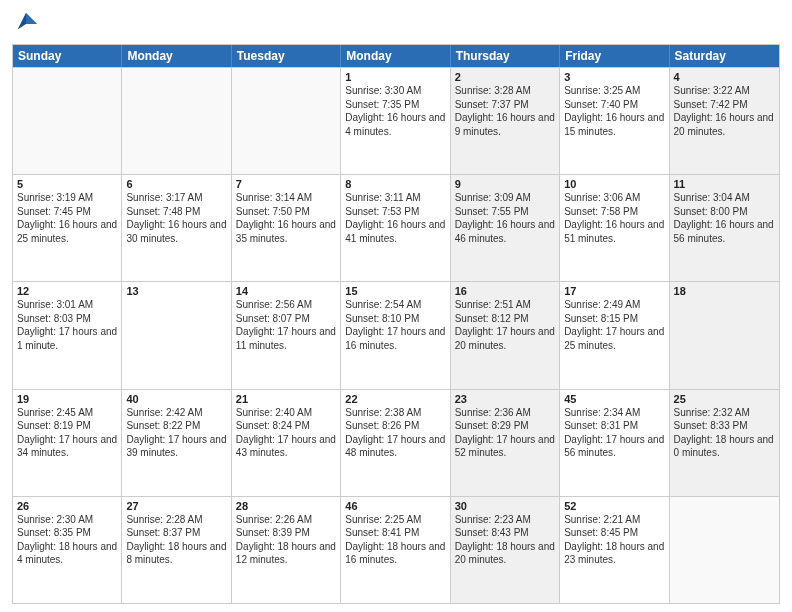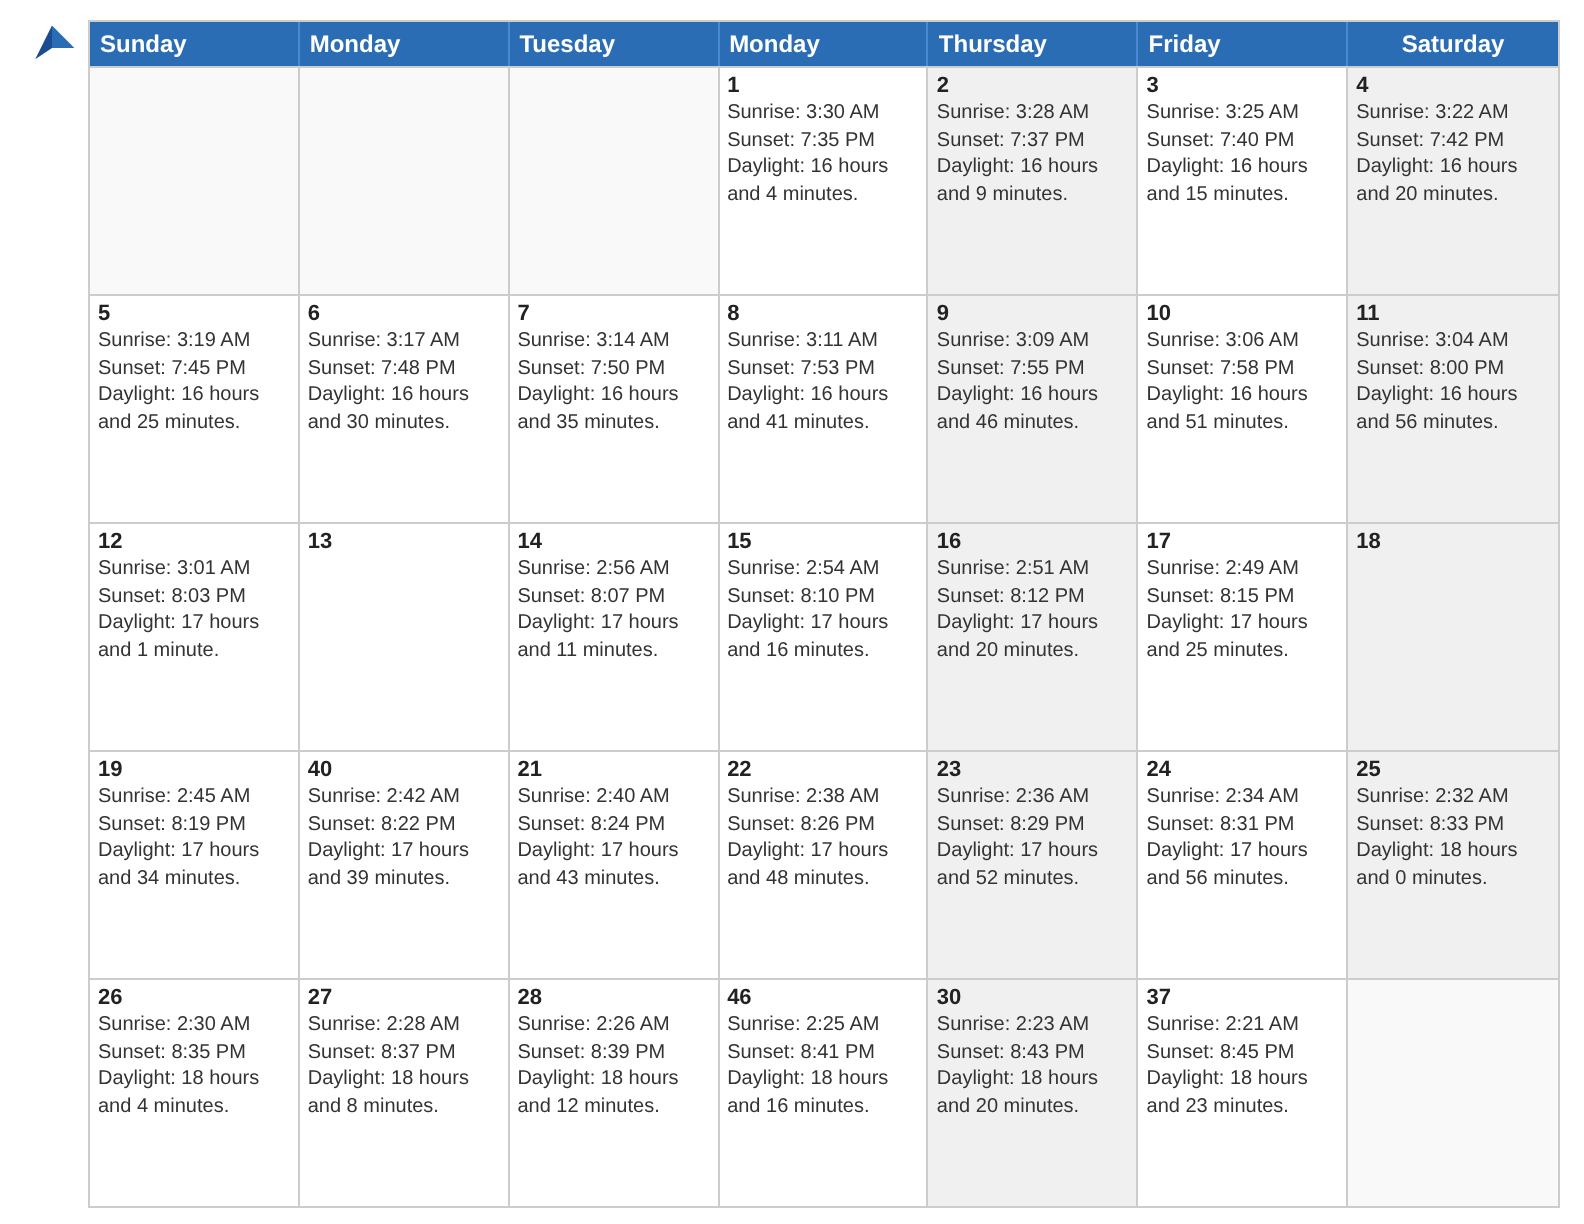--- a/index.html
+++ b/index.html
@@ -8,21 +8,21 @@
       background: #fff;
       width: 792px;
       height: 612px;
       overflow: hidden;
     }
     .container {
       width: 792px;
       height: 612px;
       padding: 10px 12px 8px 12px;
       display: flex;
-      flex-direction: row;
+      flex-direction: column;
     }
     .header {
       display: flex;
       justify-content: space-between;
       align-items: flex-start;
       margin-bottom: 6px;
     }
     .logo {
       display: flex;
       align-items: center;
@@ -71,21 +71,21 @@
       background: #2a6db5;
     }
     .cal-header-cell {
       color: #fff;
       font-size: 12px;
       font-weight: bold;
       padding: 4px 5px;
       text-align: left;
       border-right: 1px solid #4a8ad0;
     }
-    .cal-header-cell:last-child { border-right: none; text-align: center; }
+    .cal-header-cell:last-child { border-right: none; }
     .cal-body {
       flex: 1;
       display: flex;
       flex-direction: column;
     }
     .cal-row {
       display: grid;
       grid-template-columns: repeat(7, 1fr);
       flex: 1;
       border-top: 1px solid #ccc;
@@ -240,21 +240,21 @@
           </div>
           <div class="cal-cell">
             <div class="day-num">22</div>
             <div class="cell-info">Sunrise: 2:38 AM<br>Sunset: 8:26 PM<br>Daylight: 17 hours and 48 minutes.</div>
           </div>
           <div class="cal-cell shaded">
             <div class="day-num">23</div>
             <div class="cell-info">Sunrise: 2:36 AM<br>Sunset: 8:29 PM<br>Daylight: 17 hours and 52 minutes.</div>
           </div>
           <div class="cal-cell">
-            <div class="day-num">24</div>
+            <div class="day-num">45</div>
             <div class="cell-info">Sunrise: 2:34 AM<br>Sunset: 8:31 PM<br>Daylight: 17 hours and 56 minutes.</div>
           </div>
           <div class="cal-cell shaded">
             <div class="day-num">25</div>
             <div class="cell-info">Sunrise: 2:32 AM<br>Sunset: 8:33 PM<br>Daylight: 18 hours and 0 minutes.</div>
           </div>
         </div>
         <div class="cal-row">
           <div class="cal-cell">
             <div class="day-num">26</div>
@@ -270,20 +270,20 @@
           </div>
           <div class="cal-cell">
             <div class="day-num">46</div>
             <div class="cell-info">Sunrise: 2:25 AM<br>Sunset: 8:41 PM<br>Daylight: 18 hours and 16 minutes.</div>
           </div>
           <div class="cal-cell shaded">
             <div class="day-num">30</div>
             <div class="cell-info">Sunrise: 2:23 AM<br>Sunset: 8:43 PM<br>Daylight: 18 hours and 20 minutes.</div>
           </div>
           <div class="cal-cell">
-            <div class="day-num">37</div>
+            <div class="day-num">52</div>
             <div class="cell-info">Sunrise: 2:21 AM<br>Sunset: 8:45 PM<br>Daylight: 18 hours and 23 minutes.</div>
           </div>
           <div class="cal-cell empty"></div>
         </div>
       </div>
   </div>
 </div>
 
 </body></html>

